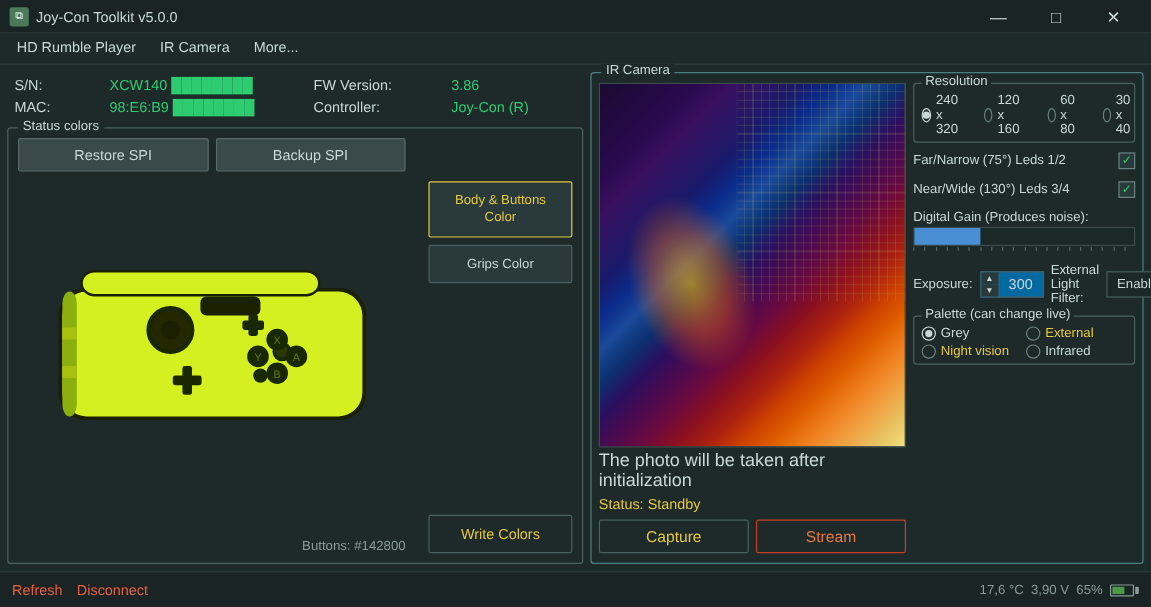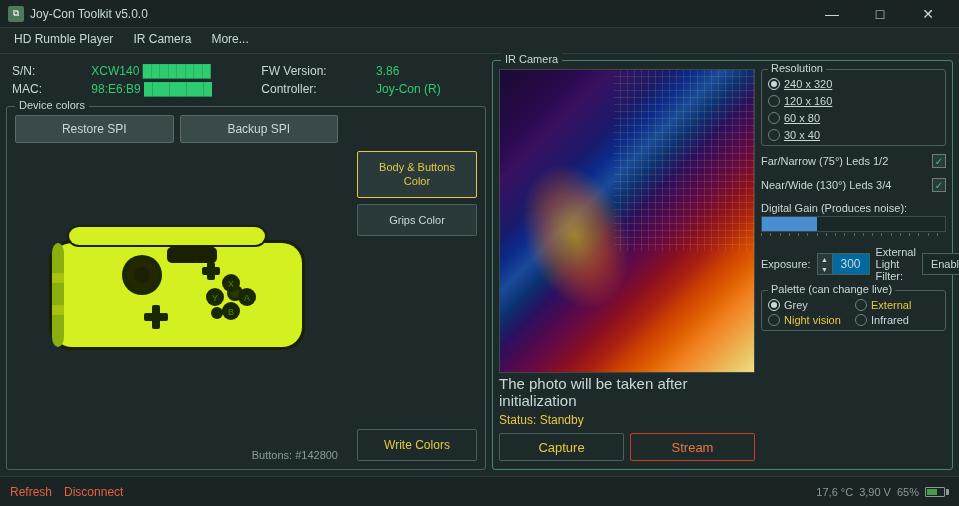--- a/index.html
+++ b/index.html
@@ -350,24 +350,23 @@
       top: -8px;
       left: 6px;
       background: #1e2a2a;
       padding: 0 3px;
       font-size: 11px;
       color: #c8d8d8;
     }
 
     .radio-group {
       display: grid;
-      grid-template-columns: 1fr;
-      gap: 5px;
+      grid-template-columns: 1fr 1fr 1fr 1fr;
+      gap: 18px;
       margin-top: 4px;
-      text-decoration: underline;
     }
     .radio-item {
       display: flex;
       align-items: center;
       gap: 4px;
       font-size: 11px;
       cursor: pointer;
     }
     .radio-circle {
       width: 12px;
@@ -628,21 +627,21 @@
       <span class="info-value">XCW140 ████████</span>
       <span class="info-label">FW Version:</span>
       <span class="info-value">3.86</span>
       <span class="info-label">MAC:</span>
       <span class="info-value">98:E6:B9 ████████</span>
       <span class="info-label">Controller:</span>
       <span class="info-value">Joy-Con (R)</span>
     </div>
 
     <div id="device-colors">
-      <span id="device-colors-legend">Device colors</span>
+      <span id="device-colors-legend">Status colors</span>
       <div id="colors-content">
         <div id="joycon-area">
           <div id="spi-buttons">
             <button class="spi-btn">Restore SPI</button>
             <button class="spi-btn">Backup SPI</button>
           </div>
           <div id="joycon-image">
             <svg id="joycon-svg" viewBox="0 0 260 140">
 
               <rect class="joycon-dark" x="2" y="15" width="256" height="110" rx="22"></rect>

